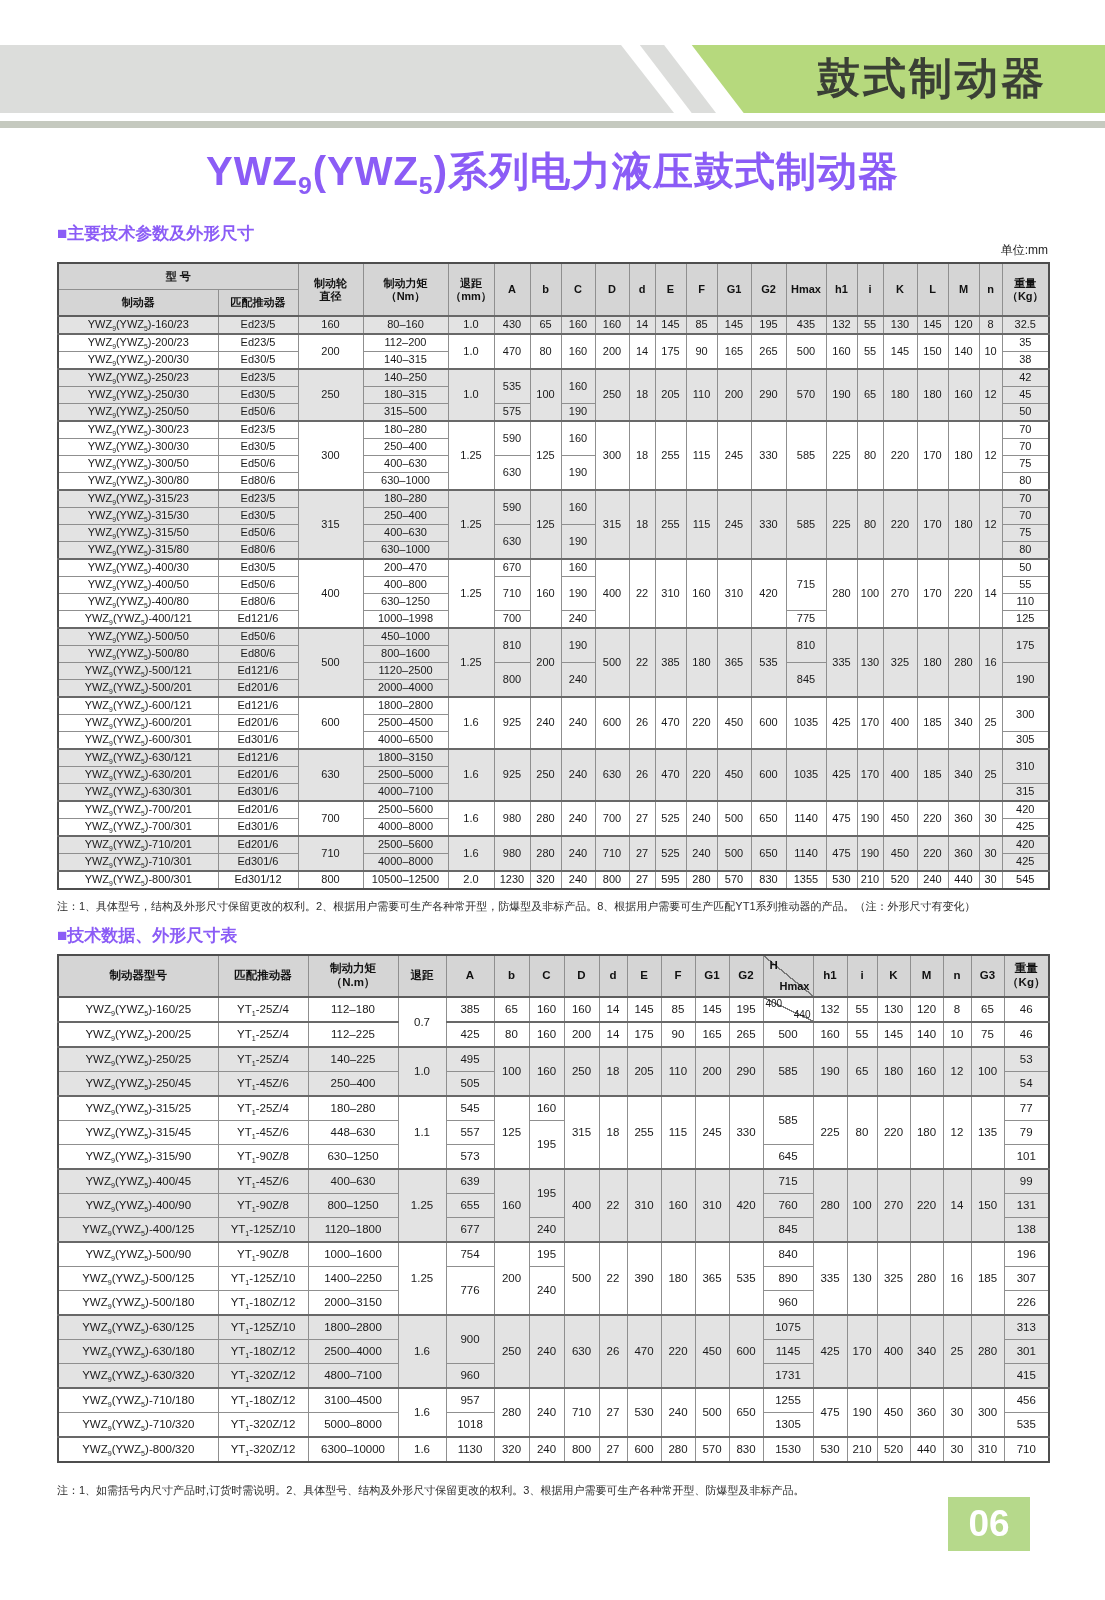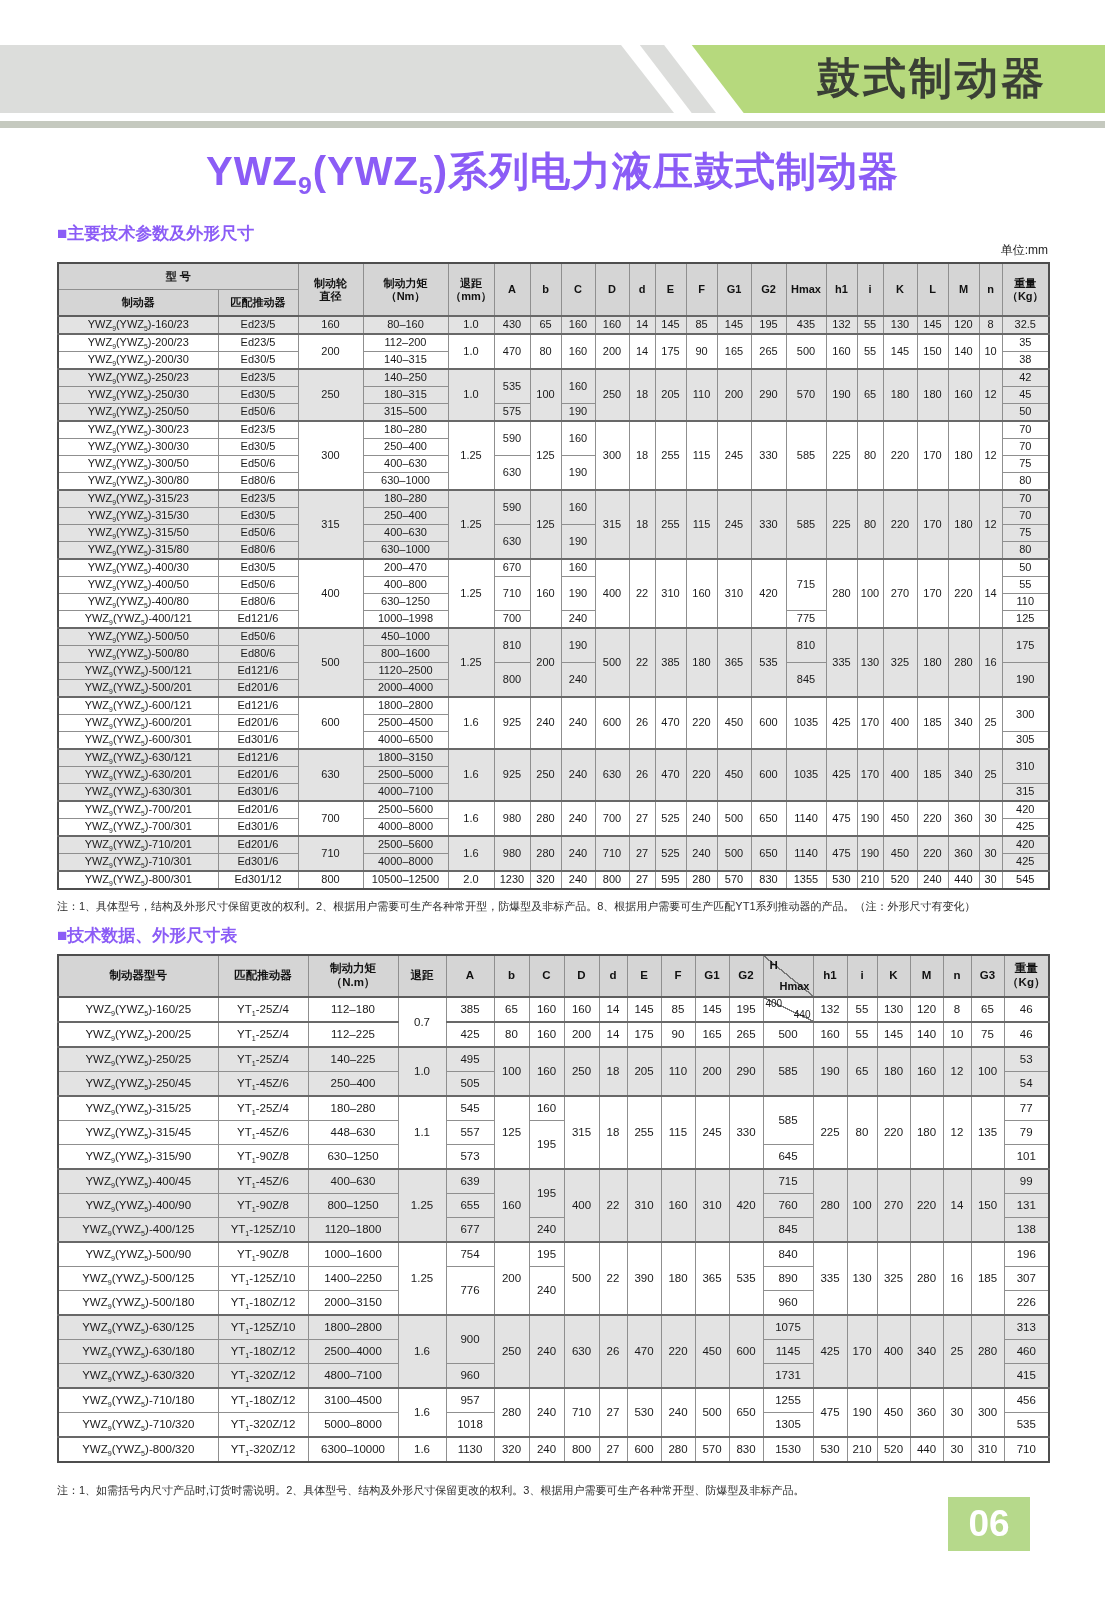--- a/index.html
+++ b/index.html
@@ -835,21 +835,21 @@
           <td rowspan="3">340</td>
           <td rowspan="3">25</td>
           <td rowspan="3">280</td>
           <td>313</td>
         </tr>
         <tr class="shade">
           <td>YWZ<sub>9</sub>(YWZ<sub>5</sub>)-630/180</td>
           <td>YT<sub>1</sub>-180Z/12</td>
           <td>2500–4000</td>
           <td>1145</td>
-          <td>460</td>
+          <td>301</td>
         </tr>
         <tr class="shade">
           <td>YWZ<sub>9</sub>(YWZ<sub>5</sub>)-630/320</td>
           <td>YT<sub>1</sub>-320Z/12</td>
           <td>4800–7100</td>
           <td>960</td>
           <td>1731</td>
           <td>415</td>
         </tr>
         <tr class="gs">

